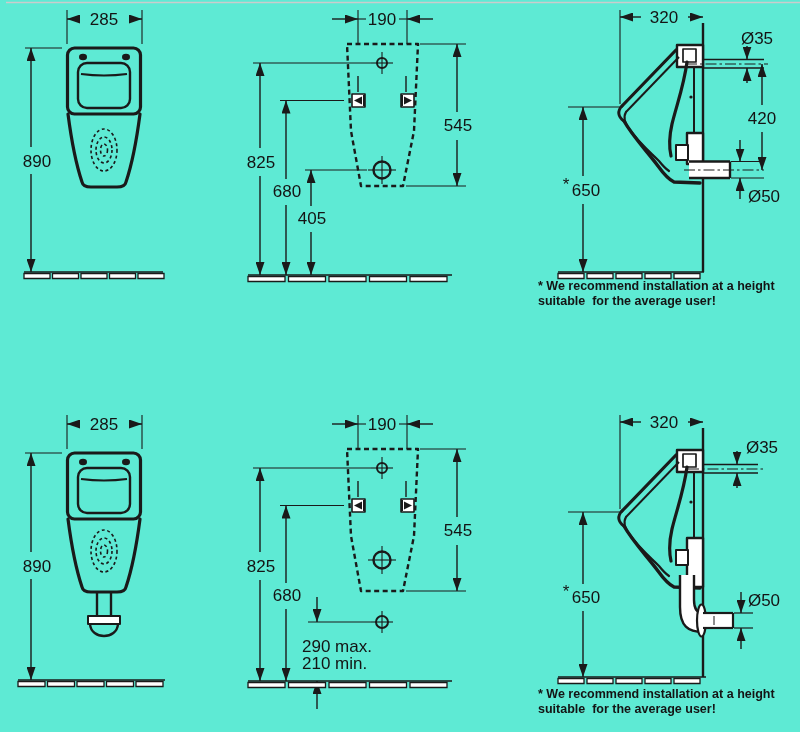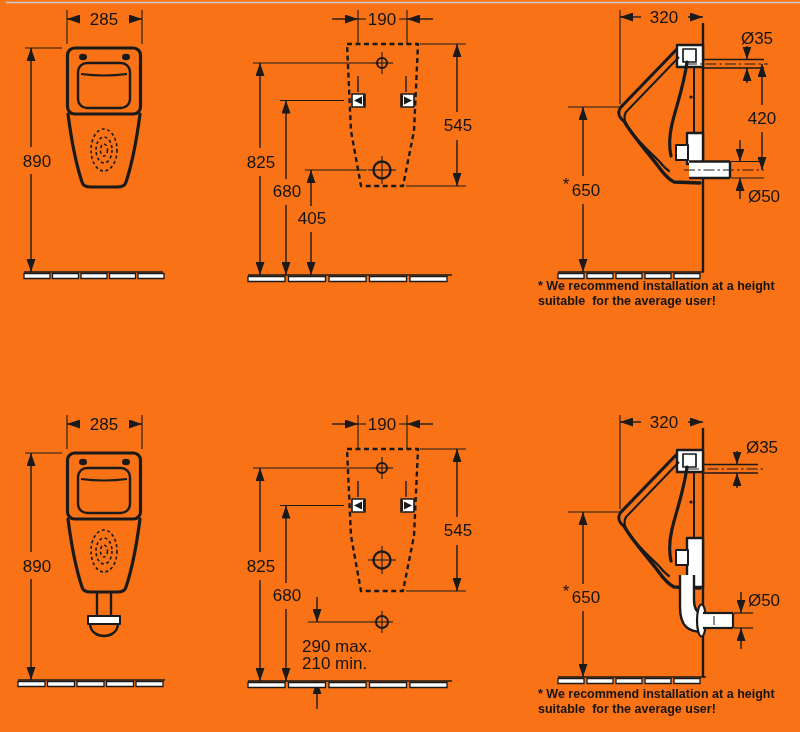--- a/index.html
+++ b/index.html
@@ -1,16 +1,16 @@
 <!DOCTYPE html>
 <html><head>
 <meta charset="utf-8">
 <style>
   html,body{margin:0;padding:0;background:#fff;}
-  #stage{position:relative;width:800px;height:732px;background:#f97316;overflow:hidden;
+  #stage{position:relative;width:800px;height:732px;background:#5eead4;overflow:hidden;
          font-family:"Liberation Sans",sans-serif;}
   .ln{stroke:#1a1a1a;fill:none;stroke-linecap:butt;stroke-linejoin:round;}
   .rnd{stroke-linecap:round;}
   .w35{stroke-width:3.4}.w32{stroke-width:3.2}.w30{stroke-width:3}
   .w24{stroke-width:2.4}.w22{stroke-width:2.2}.w20{stroke-width:2}
   .w17{stroke-width:1.7}.w16{stroke-width:1.6}.w14{stroke-width:1.4}
   .w12{stroke-width:1.2}.w11{stroke-width:1.1}.w10{stroke-width:1}
   .fillw{fill:#ffffff;}
   .inkf{fill:#1a1a1a;stroke:none;}
   .dsh{stroke-dasharray:5 3.5;}

